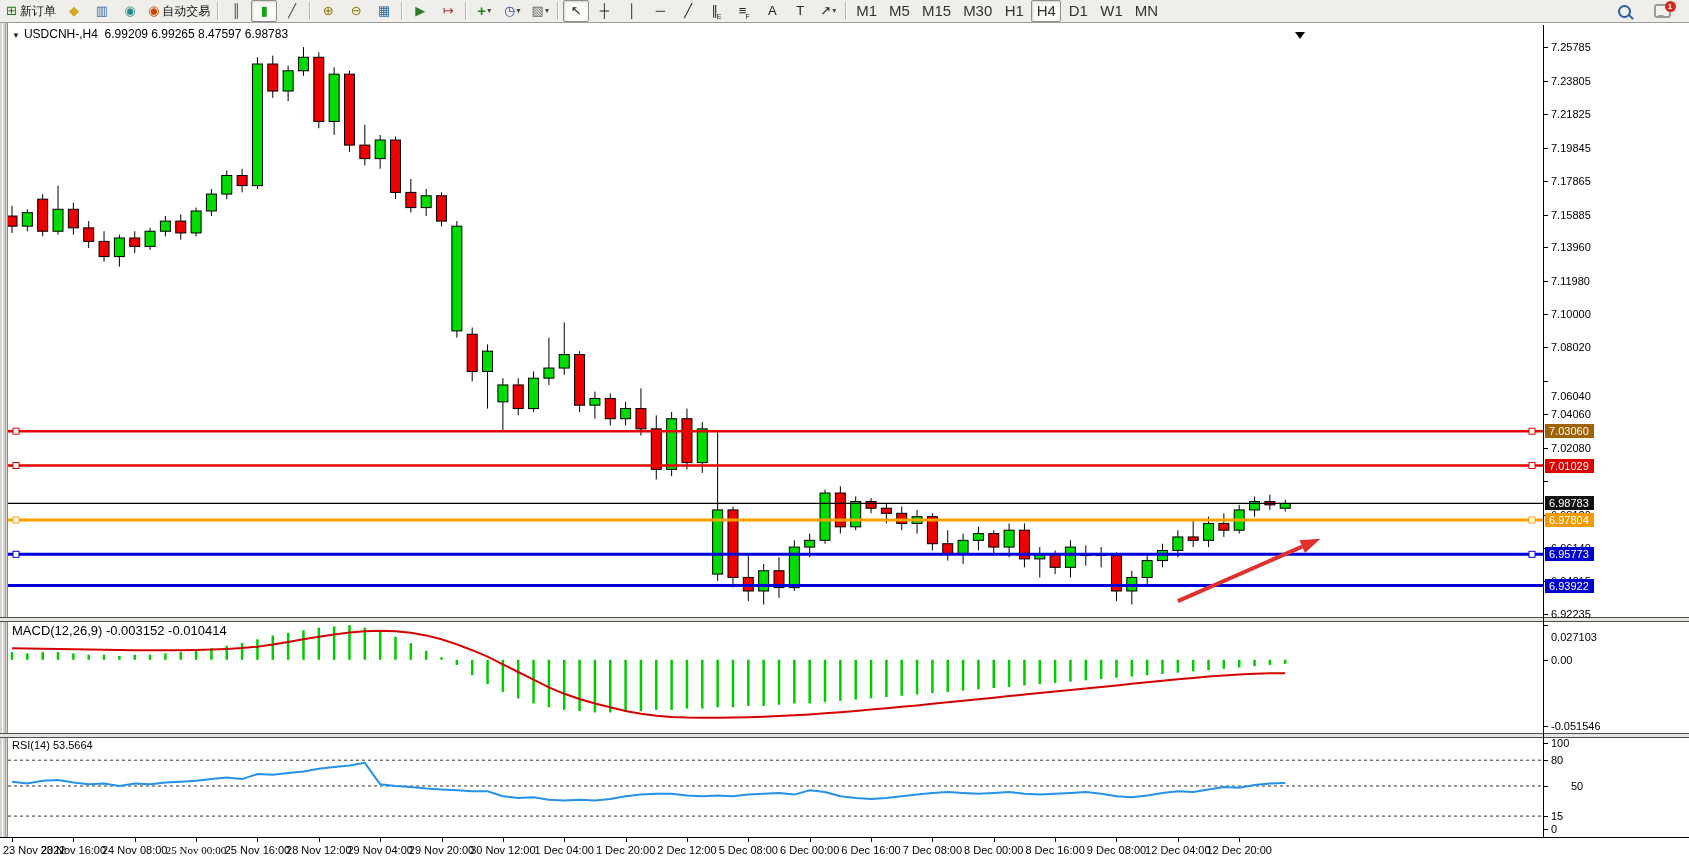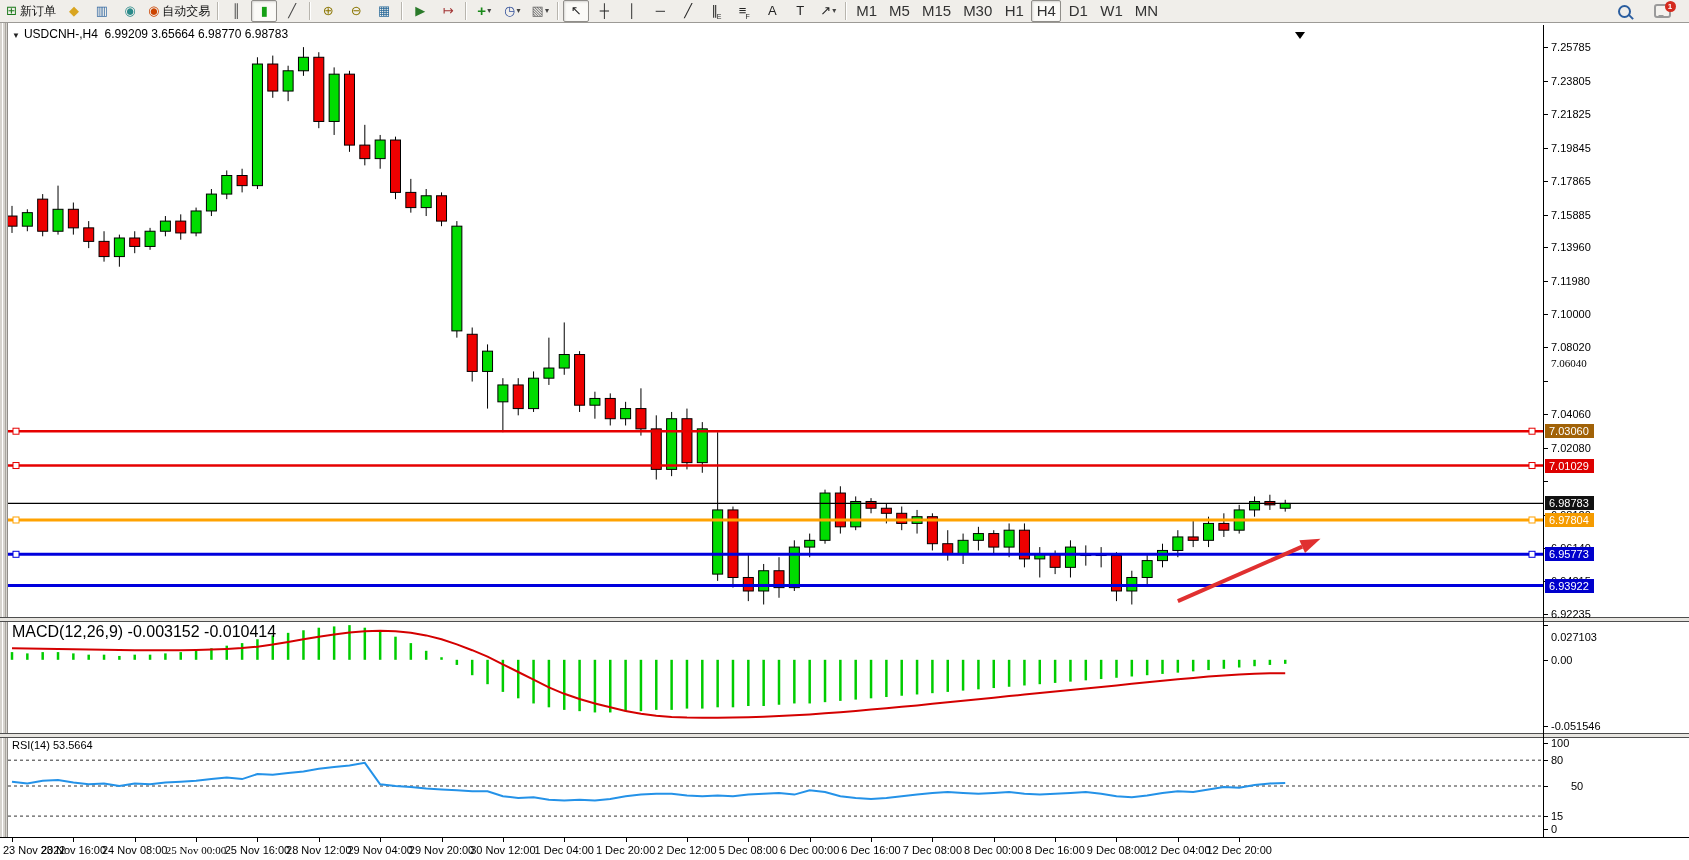--- a/index.html
+++ b/index.html
@@ -25,21 +25,21 @@
   #grip{position:absolute;left:0;top:0;width:8px;height:814px;background:#d6d3ce;border-right:1px solid #8f8d89;box-sizing:border-box;}
   #grip::after{content:"";position:absolute;left:2px;top:0;width:2px;height:100%;border-left:1px solid #fff;border-right:1px solid #a9a6a0;}
   svg{position:absolute;display:block;}
   #main-svg{left:8px;top:5px;}
   #macd-svg{left:8px;top:597px;}
   #rsi-svg{left:8px;top:713px;}
   .panel-sep{position:absolute;left:0;width:1689px;height:3px;background:#e7e5e0;border-top:1px solid #4e4e4e;border-bottom:1px solid #4e4e4e;box-sizing:content-box;}
   #sep1{top:594px;} #sep2{top:710px;}
   #title-label{position:absolute;left:12px;top:4px;font-size:12px;color:#000;z-index:5;}
   #title-label .arr{font-size:8px;color:#222;margin-right:4px;}
-  #macd-label{position:absolute;left:12px;top:600px;font-size:16px;color:#000;z-index:5;text-align:center;}
+  #macd-label{position:absolute;left:12px;top:600px;font-size:13px;color:#000;z-index:5;text-align:center;}
   #rsi-label{position:absolute;left:12px;top:716px;font-size:11px;color:#000;z-index:5;}
   #paxis{position:absolute;left:1543px;top:2px;width:146px;height:812px;border-left:1px solid #000;box-sizing:border-box;z-index:4;}
   .ax-tick{position:absolute;left:0;width:4px;height:1px;background:#000;}
   .ax-lbl{position:absolute;left:7px;font-size:11px;color:#000;transform:translateY(-50%);white-space:nowrap;}
   .ax-badge{position:absolute;left:1px;height:14px;line-height:14px;font-size:11px;color:#fff;padding:0 5px 0 4px;transform:translateY(-50%);white-space:nowrap;z-index:6;}
   #taxis{position:absolute;left:0;top:814px;width:1689px;height:23px;border-top:1px solid #000;box-sizing:border-box;}
   .t-tick{position:absolute;top:0;width:1px;height:4px;background:#000;}
   .t-lbl{position:absolute;top:6px;font-size:11px;color:#000;white-space:nowrap;transform:translateX(-50%);}
   .t-lbl.first{transform:none;}
 </style>
@@ -611,21 +611,21 @@
       </svg>
     <div id="sep2" class="panel-sep"></div>
     <svg id="rsi-svg" width="1535" height="101">
         <line x1="0" y1="24.200000000000003" x2="1535" y2="24.200000000000003" stroke="#333" stroke-width="1" stroke-dasharray="3,3"></line>
         <line x1="0" y1="50" x2="1535" y2="50" stroke="#333" stroke-width="1" stroke-dasharray="3,3"></line>
         <line x1="0" y1="80.1" x2="1535" y2="80.1" stroke="#333" stroke-width="1" stroke-dasharray="3,3"></line>
         <polyline points="4,45.7 19.34,47.4 34.68,44.8 50.019999999999996,44.0 65.36,46.6 80.7,48.3 96.03999999999999,47.4 111.38,50.0 126.72,47.4 142.06,48.3 157.4,46.6 172.74,45.7 188.07999999999998,44.8 203.42,43.1 218.76,41.4 234.1,43.1 249.44,38.0 264.78,38.8 280.12,37.1 295.46,35.4 310.8,32.8 326.14,31.1 341.48,29.4 356.82,26.8 372.15999999999997,48.3 387.5,50.0 402.84,50.9 418.18,52.6 433.52,53.4 448.86,54.3 464.2,55.2 479.54,55.2 494.88,60.3 510.21999999999997,62.0 525.56,61.2 540.9,63.8 556.24,64.6 571.58,63.8 586.92,64.6 602.26,62.9 617.6,60.3 632.9399999999999,58.6 648.28,57.7 663.62,57.7 678.96,59.5 694.3,60.3 709.64,59.5 724.98,60.3 740.3199999999999,58.6 755.66,57.7 771,56.9 786.34,58.6 801.68,54.3 817.02,56.0 832.36,60.3 847.7,62.0 863.04,62.9 878.38,62.0 893.72,60.3 909.06,58.6 924.4,56.9 939.74,56.0 955.08,56.9 970.42,57.7 985.76,56.9 1001.1,56.0 1016.4399999999999,57.7 1031.78,58.6 1047.12,57.7 1062.46,56.9 1077.8,56.0 1093.14,57.7 1108.48,60.3 1123.82,61.2 1139.16,59.5 1154.5,56.9 1169.84,55.2 1185.18,56.0 1200.52,53.4 1215.86,50.9 1231.2,51.7 1246.54,49.1 1261.8799999999999,47.4 1277.22,46.9" fill="none" stroke="#2492e8" stroke-width="2"></polyline>
       </svg>
 
     <div id="title-label">
-      <span class="arr">▼</span><span>USDCNH-,H4</span>&nbsp;&nbsp;<span>6.99209 3.65664 6.98770 6.98783</span>
+      <span class="arr">▼</span><span>USDCNH-,H4</span>&nbsp;&nbsp;<span>6.99209 6.99265 8.47597 6.98783</span>
     </div>
     <div id="macd-label">MACD(12,26,9) -0.003152 -0.010414</div>
     <div id="rsi-label">RSI(14) 53.5664</div>
 
     <div id="paxis">
         <div class="ax-tick" style="top: 22.3913px;"></div>
         <div class="ax-lbl" style="top: 22.3913px;">7.25785</div>
         <div class="ax-tick" style="top: 55.8335px;"></div>
         <div class="ax-lbl" style="top: 55.8335px;">7.23805</div>
         <div class="ax-tick" style="top: 89.2757px;"></div>
@@ -638,21 +638,21 @@
         <div class="ax-lbl" style="top: 189.602px;">7.15885</div>
         <div class="ax-tick" style="top: 222.116px;"></div>
         <div class="ax-lbl" style="top: 222.116px;">7.13960</div>
         <div class="ax-tick" style="top: 255.558px;"></div>
         <div class="ax-lbl" style="top: 255.558px;">7.11980</div>
         <div class="ax-tick" style="top: 289px;"></div>
         <div class="ax-lbl" style="top: 289px;">7.10000</div>
         <div class="ax-tick" style="top: 322.442px;"></div>
         <div class="ax-lbl" style="top: 322.442px;">7.08020</div>
         <div class="ax-tick" style="top: 355.884px;"></div>
-        <div class="ax-lbl" style="top: 338px; font-family: Liberation Serif, serif;">7.06040</div>
+        <div class="ax-lbl" style="top: 371px;">7.06040</div>
         <div class="ax-tick" style="top: 389.327px;"></div>
         <div class="ax-lbl" style="top: 389.327px;">7.04060</div>
         <div class="ax-tick" style="top: 422.769px;"></div>
         <div class="ax-lbl" style="top: 422.769px;">7.02080</div>
         <div class="ax-tick" style="top: 456.211px;"></div>
         <div class="ax-lbl" style="top: 456.211px; margin-top: 21px;">7.00100</div>
         <div class="ax-tick" style="top: 489.653px;"></div>
         <div class="ax-lbl" style="top: 489.653px;">6.98120</div>
         <div class="ax-tick" style="top: 523.095px;"></div>
         <div class="ax-lbl" style="top: 523.095px;">6.96140</div>

